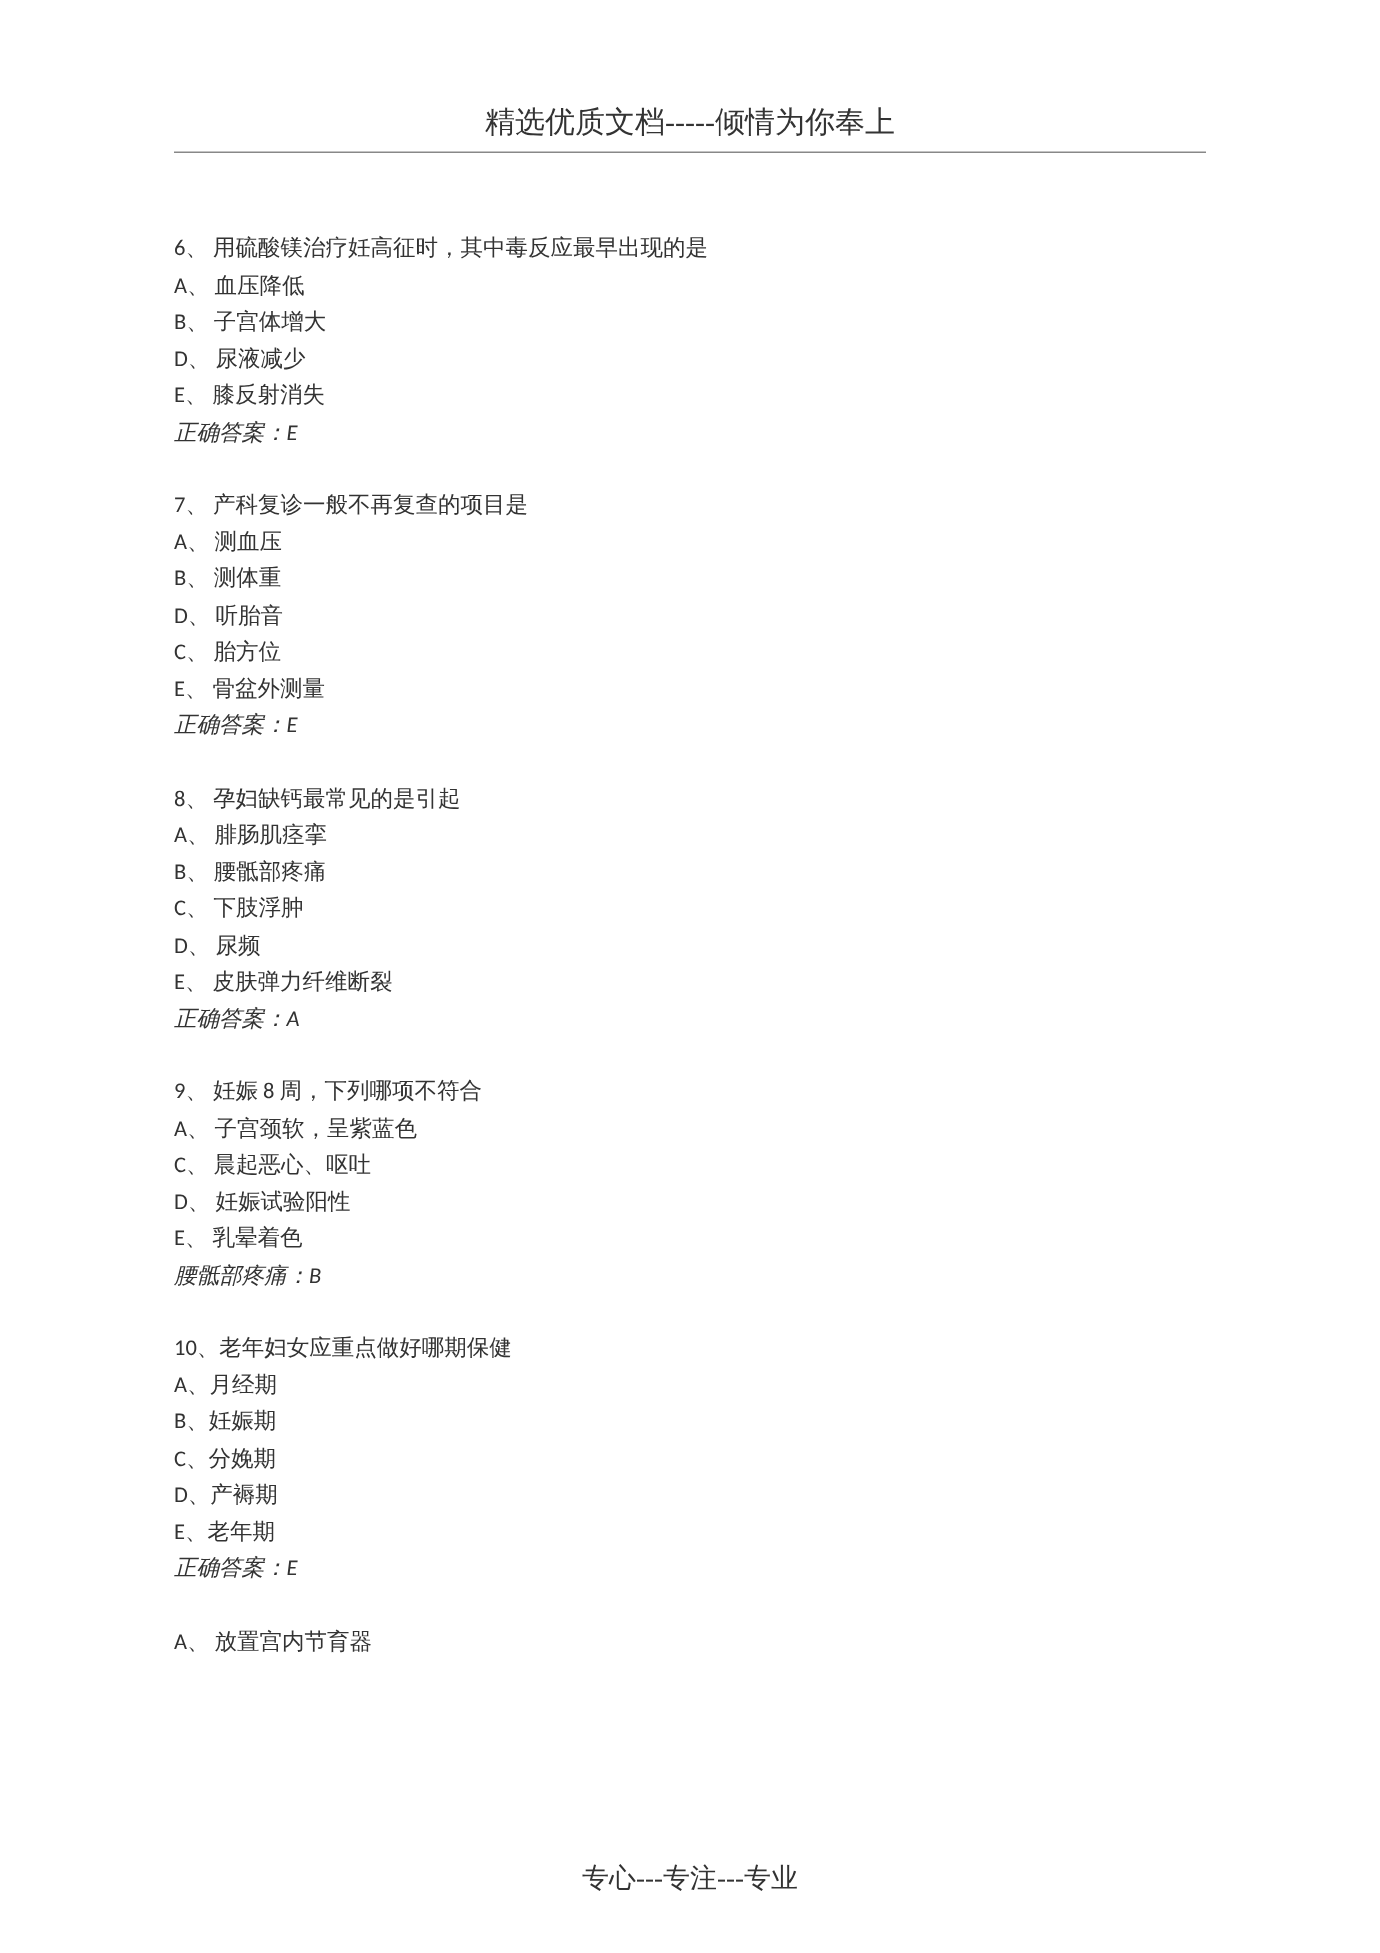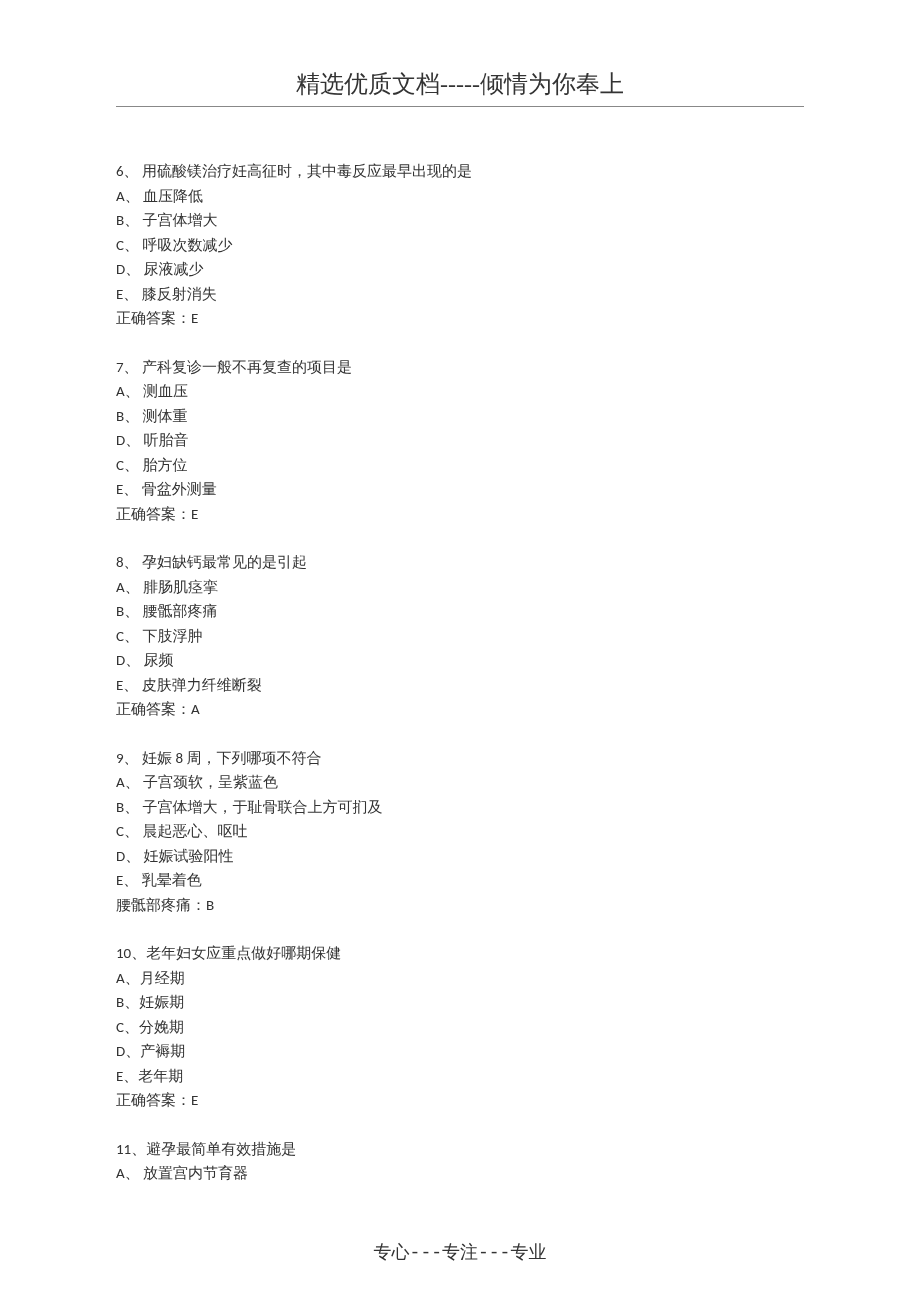--- a/index.html
+++ b/index.html
@@ -12,21 +12,21 @@
       width: 920px;
       height: 1302px;
       font-family: "SimSun", "宋体", serif;
       position: relative;
     }
     .page-container {
       padding: 68px 116px 0 116px;
     }
     .header {
       text-align: center;
-      font-size: 24px;
+      font-size: 20px;
       color: #333;
       margin-bottom: 6px;
       font-family: "SimSun", "宋体", serif;
     }
     .header-underline {
       border-bottom: 1px solid #888;
       margin: 0 0 52px 0;
     }
     .content {
       font-size: 15px;
@@ -38,46 +38,46 @@
       margin-bottom: 24px;
     }
     .question-text {
       display: block;
     }
     .option {
       display: block;
     }
     .answer {
       display: block;
+      font-style: italic;
     }
     .footer {
       position: absolute;
       bottom: 38px;
       left: 0;
       right: 0;
       text-align: center;
       font-size: 18px;
       color: #333;
-      font-family: Liberation Mono, monospace;
+      font-family: Liberation Serif, serif;
     }
   </style>
 </head>
 <body>
 
 <div class="page-container">
   <div class="header">精选优质文档-----倾情为你奉上</div>
   <div class="header-underline"></div>
 
   <div class="content">
 
     <div class="question-block">
       <span class="question-text"><span>6、</span> <span>用硫酸镁治疗妊高征时，其中毒反应最早出现的是</span></span>
       <span class="option">A、   血压降低</span>
       <span class="option">B、   子宫体增大</span>
-      <span class="option">C、   呼吸次数减少</span>
       <span class="option">D、   尿液减少</span>
       <span class="option">E、   膝反射消失</span>
       <span class="answer">正确答案：E</span>
     </div>
 
     <div class="question-block">
       <span class="question-text"><span>7、</span> <span>产科复诊一般不再复查的项目是</span></span>
       <span class="option">A、   测血压</span>
       <span class="option">B、   测体重</span>
       <span class="option">D、   听胎音</span>
@@ -92,38 +92,36 @@
       <span class="option">B、   腰骶部疼痛</span>
       <span class="option">C、   下肢浮肿</span>
       <span class="option">D、   尿频</span>
       <span class="option">E、   皮肤弹力纤维断裂</span>
       <span class="answer">正确答案：A</span>
     </div>
 
     <div class="question-block">
       <span class="question-text"><span>9、</span> <span>妊娠 8 周，下列哪项不符合</span></span>
       <span class="option">A、   子宫颈软，呈紫蓝色</span>
-      <span class="option">B、   子宫体增大，于耻骨联合上方可扪及</span>
       <span class="option">C、   晨起恶心、呕吐</span>
       <span class="option">D、   妊娠试验阳性</span>
       <span class="option">E、   乳晕着色</span>
       <span class="answer">腰骶部疼痛：B</span>
     </div>
 
     <div class="question-block">
       <span class="question-text"><span>10、</span><span>老年妇女应重点做好哪期保健</span></span>
       <span class="option">A、月经期</span>
       <span class="option">B、妊娠期</span>
       <span class="option">C、分娩期</span>
       <span class="option">D、产褥期</span>
       <span class="option">E、老年期</span>
       <span class="answer">正确答案：E</span>
     </div>
 
     <div class="question-block">
-      <span class="question-text"><span>11、</span><span>避孕最简单有效措施是</span></span>
       <span class="option">A、  放置宫内节育器</span>
     </div>
 
   </div>
 </div>
 
 <div class="footer">专心---专注---专业</div>
 
 </body></html>

